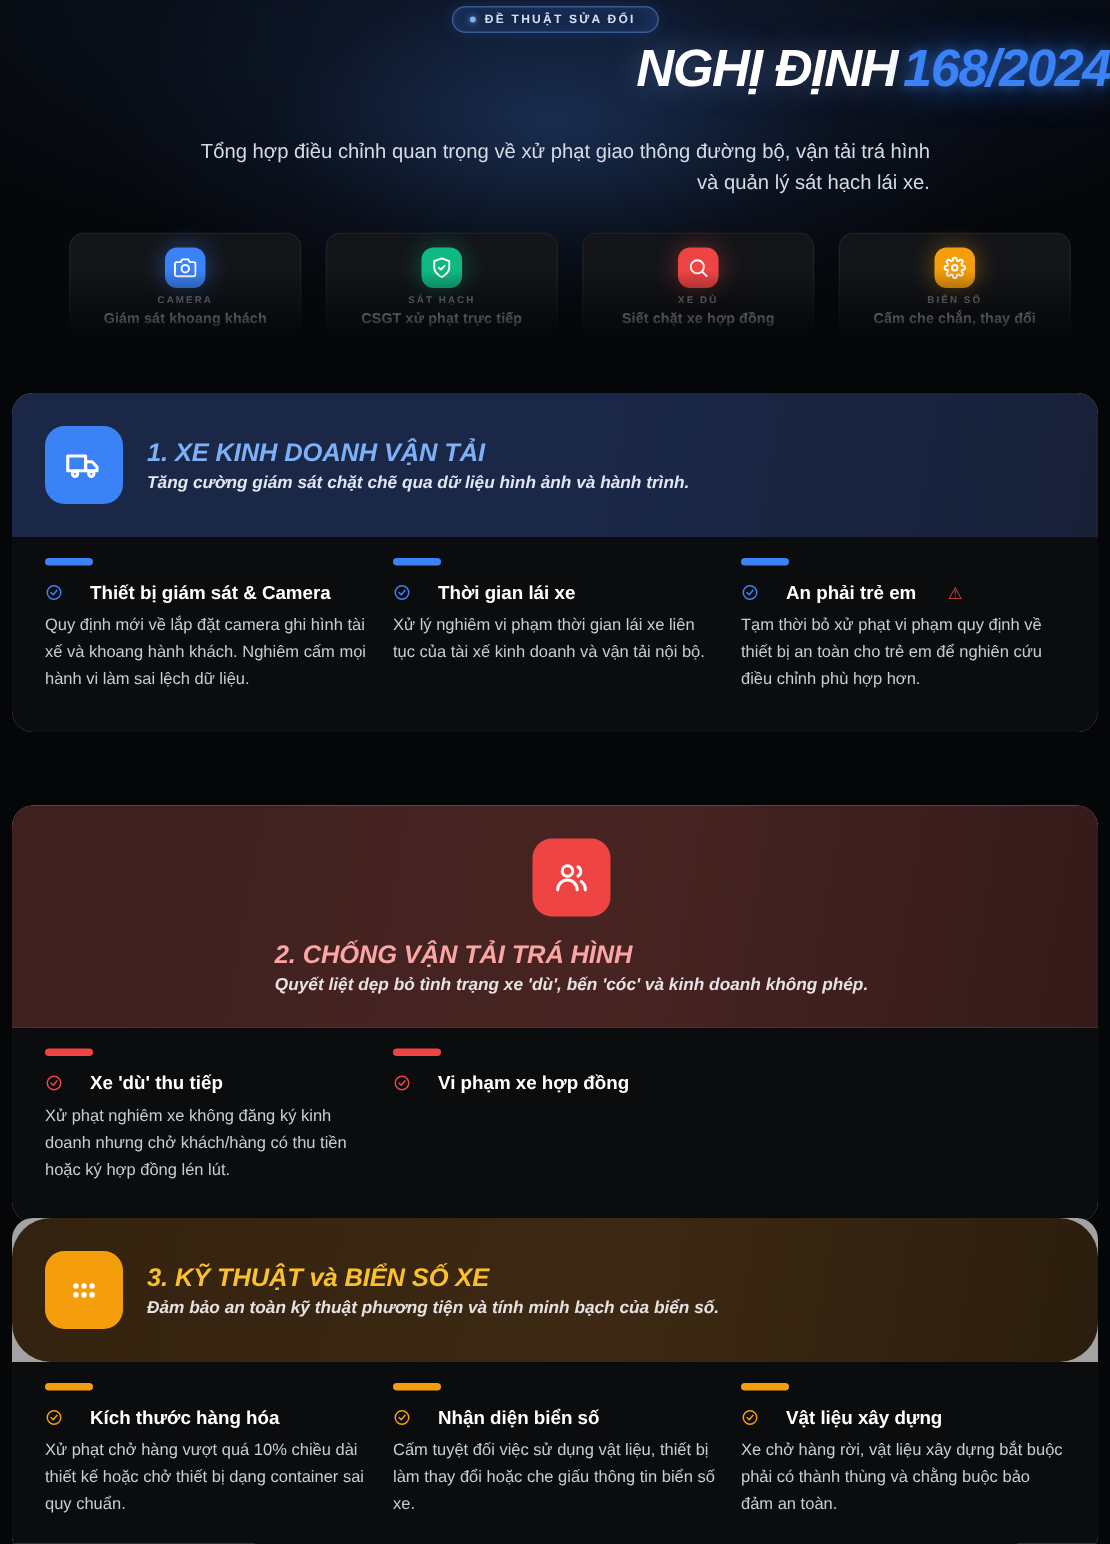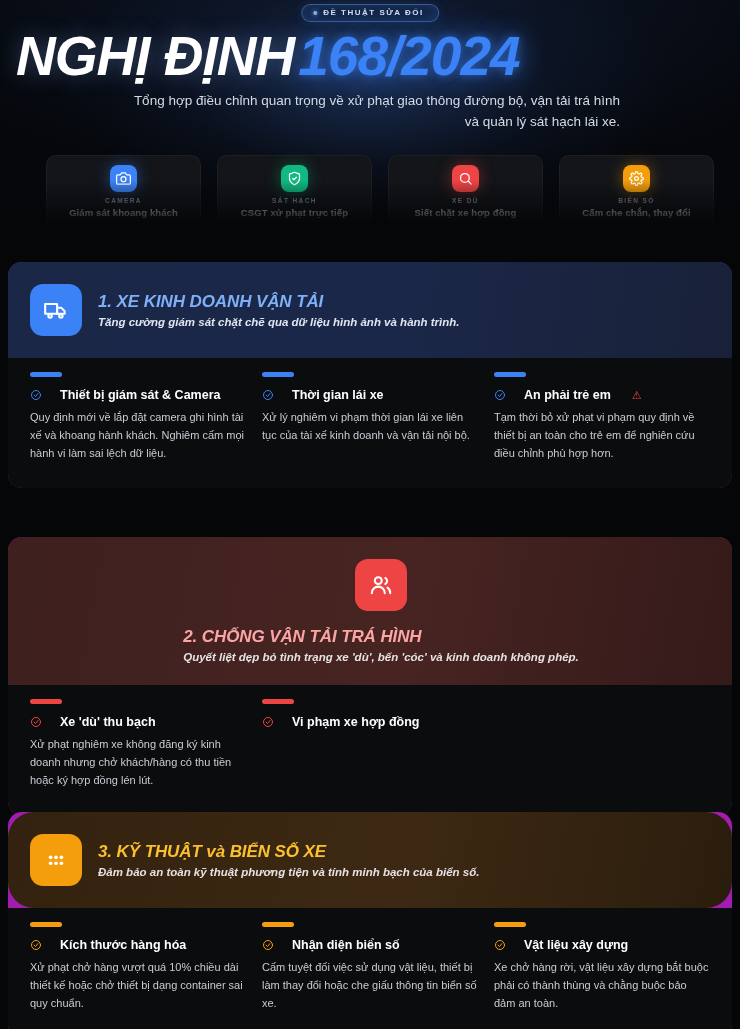--- a/index.html
+++ b/index.html
@@ -41,26 +41,25 @@
     width:4px; height:4px; border-radius:50%;
     background:#7fb0ef; box-shadow:0 0 5px #6ea6ee;
   }
   .badge-text{
     font-size:8px; font-weight:bold; letter-spacing:1.5px;
     color:#cfe0f7;
   }
 
   .title{
     position:absolute; top:28px; left:0; right:0;
-    text-align:left;
-    font-size:55px; font-weight:bold; font-style:italic;
+    text-align:right;
+    font-size:35px; font-weight:bold; font-style:italic;
     letter-spacing:-1px;
     line-height:1.05;
     white-space:nowrap;
-    padding-left:16px;
   }
   .title .t-white{
     color:#ffffff;
     text-shadow:0 0 22px rgba(140,180,245,.35);
   }
   .title .t-blue{
     color:#3b82f6;
     text-shadow:0 0 26px rgba(59,130,246,.75), 0 0 8px rgba(59,130,246,.5);
     margin-left:4px;
   }
@@ -98,21 +97,21 @@
   }
   .f-label{
     font-size:9.5px; font-weight:bold; color:#f2f4f8; letter-spacing:.1px;
   }
 
   
   .section{
     position:absolute; left:8px; width:724px;
     border-radius:14px;
     overflow:hidden;
-    background:#a21caf;
+    background:#a3a3a3;
   }
   .sec-head{
     display:flex; align-items:center; gap:16px;
     padding:22px 0 22px 22px;
   }
   .sec-icon{
     width:52px; height:52px; border-radius:13px;
     display:flex; align-items:center; justify-content:center;
     flex:0 0 auto;
   }
@@ -300,21 +299,21 @@
     </div>
     <div class="sec-body">
 
       <div class="item">
         <div class="item-bar" style="background:#ef4444;"></div>
         <div class="item-head">
           <svg viewBox="0 0 24 24" fill="none" stroke="#ef4444" stroke-width="2" stroke-linecap="round" stroke-linejoin="round">
             <circle cx="12" cy="12" r="9"></circle>
               <polyline points="8 12 11 15 16 9"></polyline>
           </svg>
-          <span class="item-title">Xe 'dù' thu bạch</span>
+          <span class="item-title">Xe 'dù' thu tiếp</span>
         </div>
         <div class="item-desc">Xử phạt nghiêm xe không đăng ký kinh doanh nhưng chở khách/hàng có thu tiền hoặc ký hợp đồng lén lút.</div>
       </div>
 
       <div class="item">
         <div class="item-bar" style="background:#ef4444;"></div>
         <div class="item-head">
           <svg viewBox="0 0 24 24" fill="none" stroke="#ef4444" stroke-width="2" stroke-linecap="round" stroke-linejoin="round">
             <circle cx="12" cy="12" r="9"></circle>
               <polyline points="8 12 11 15 16 9"></polyline>

